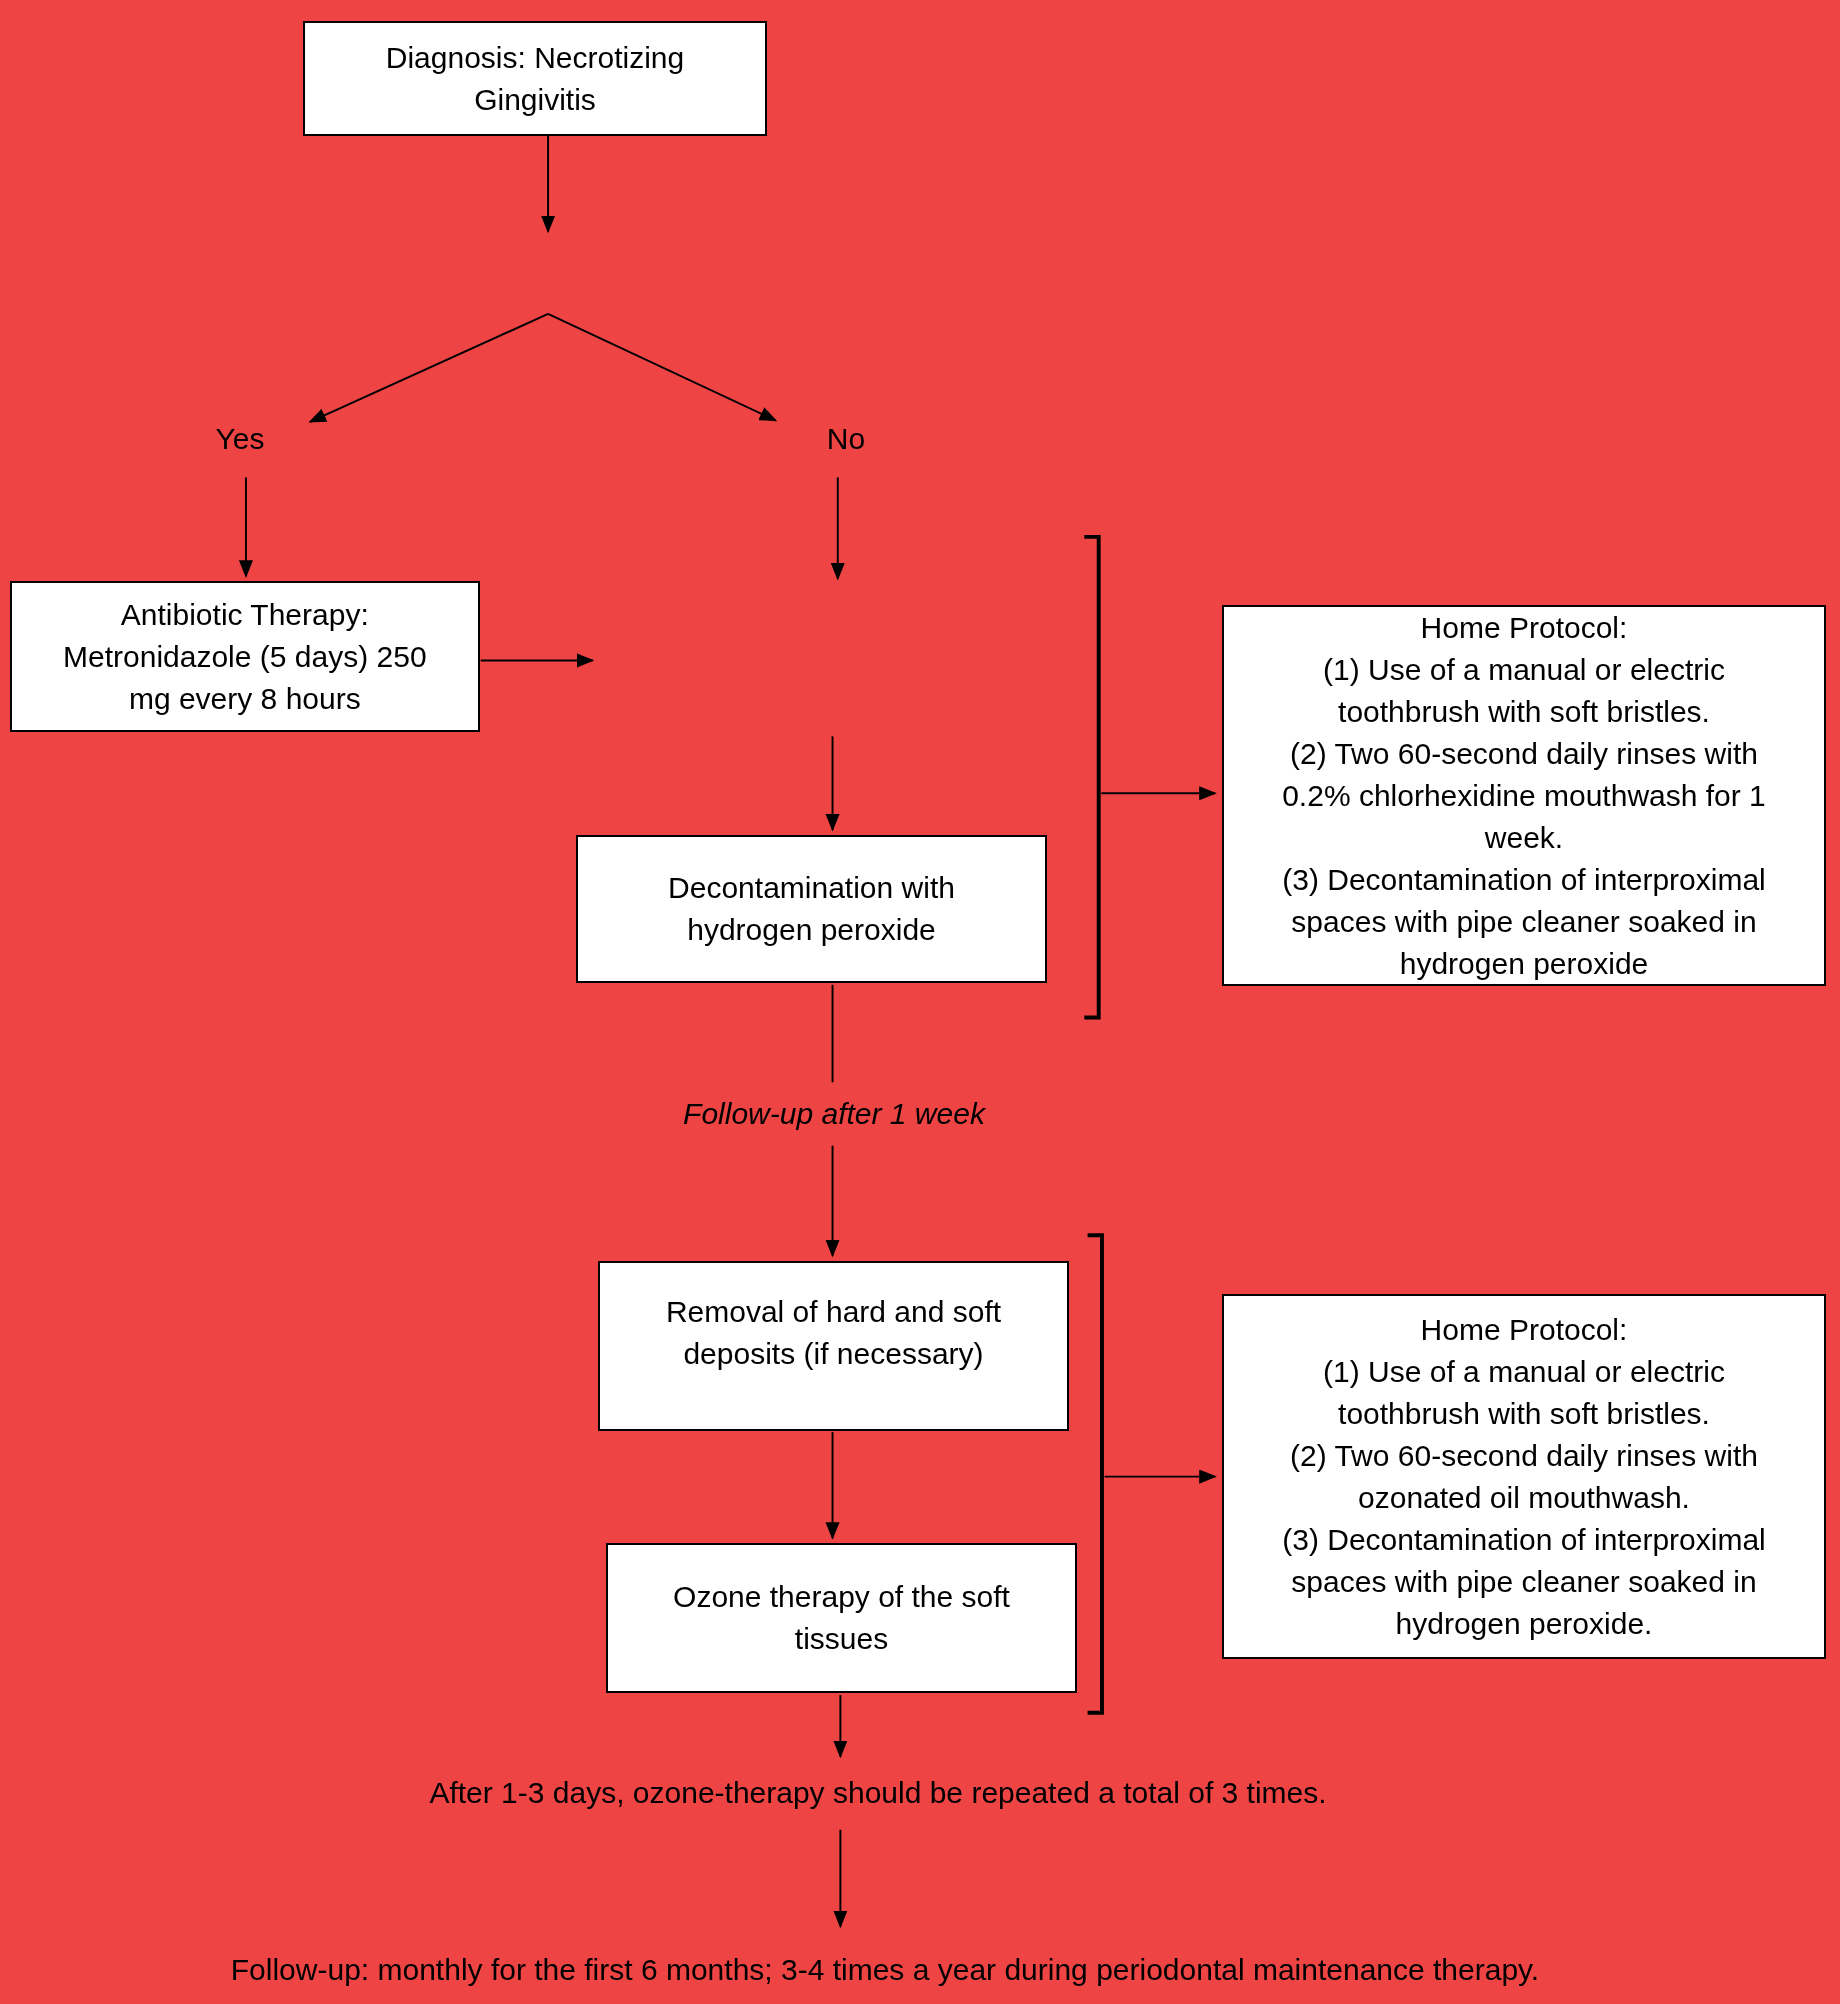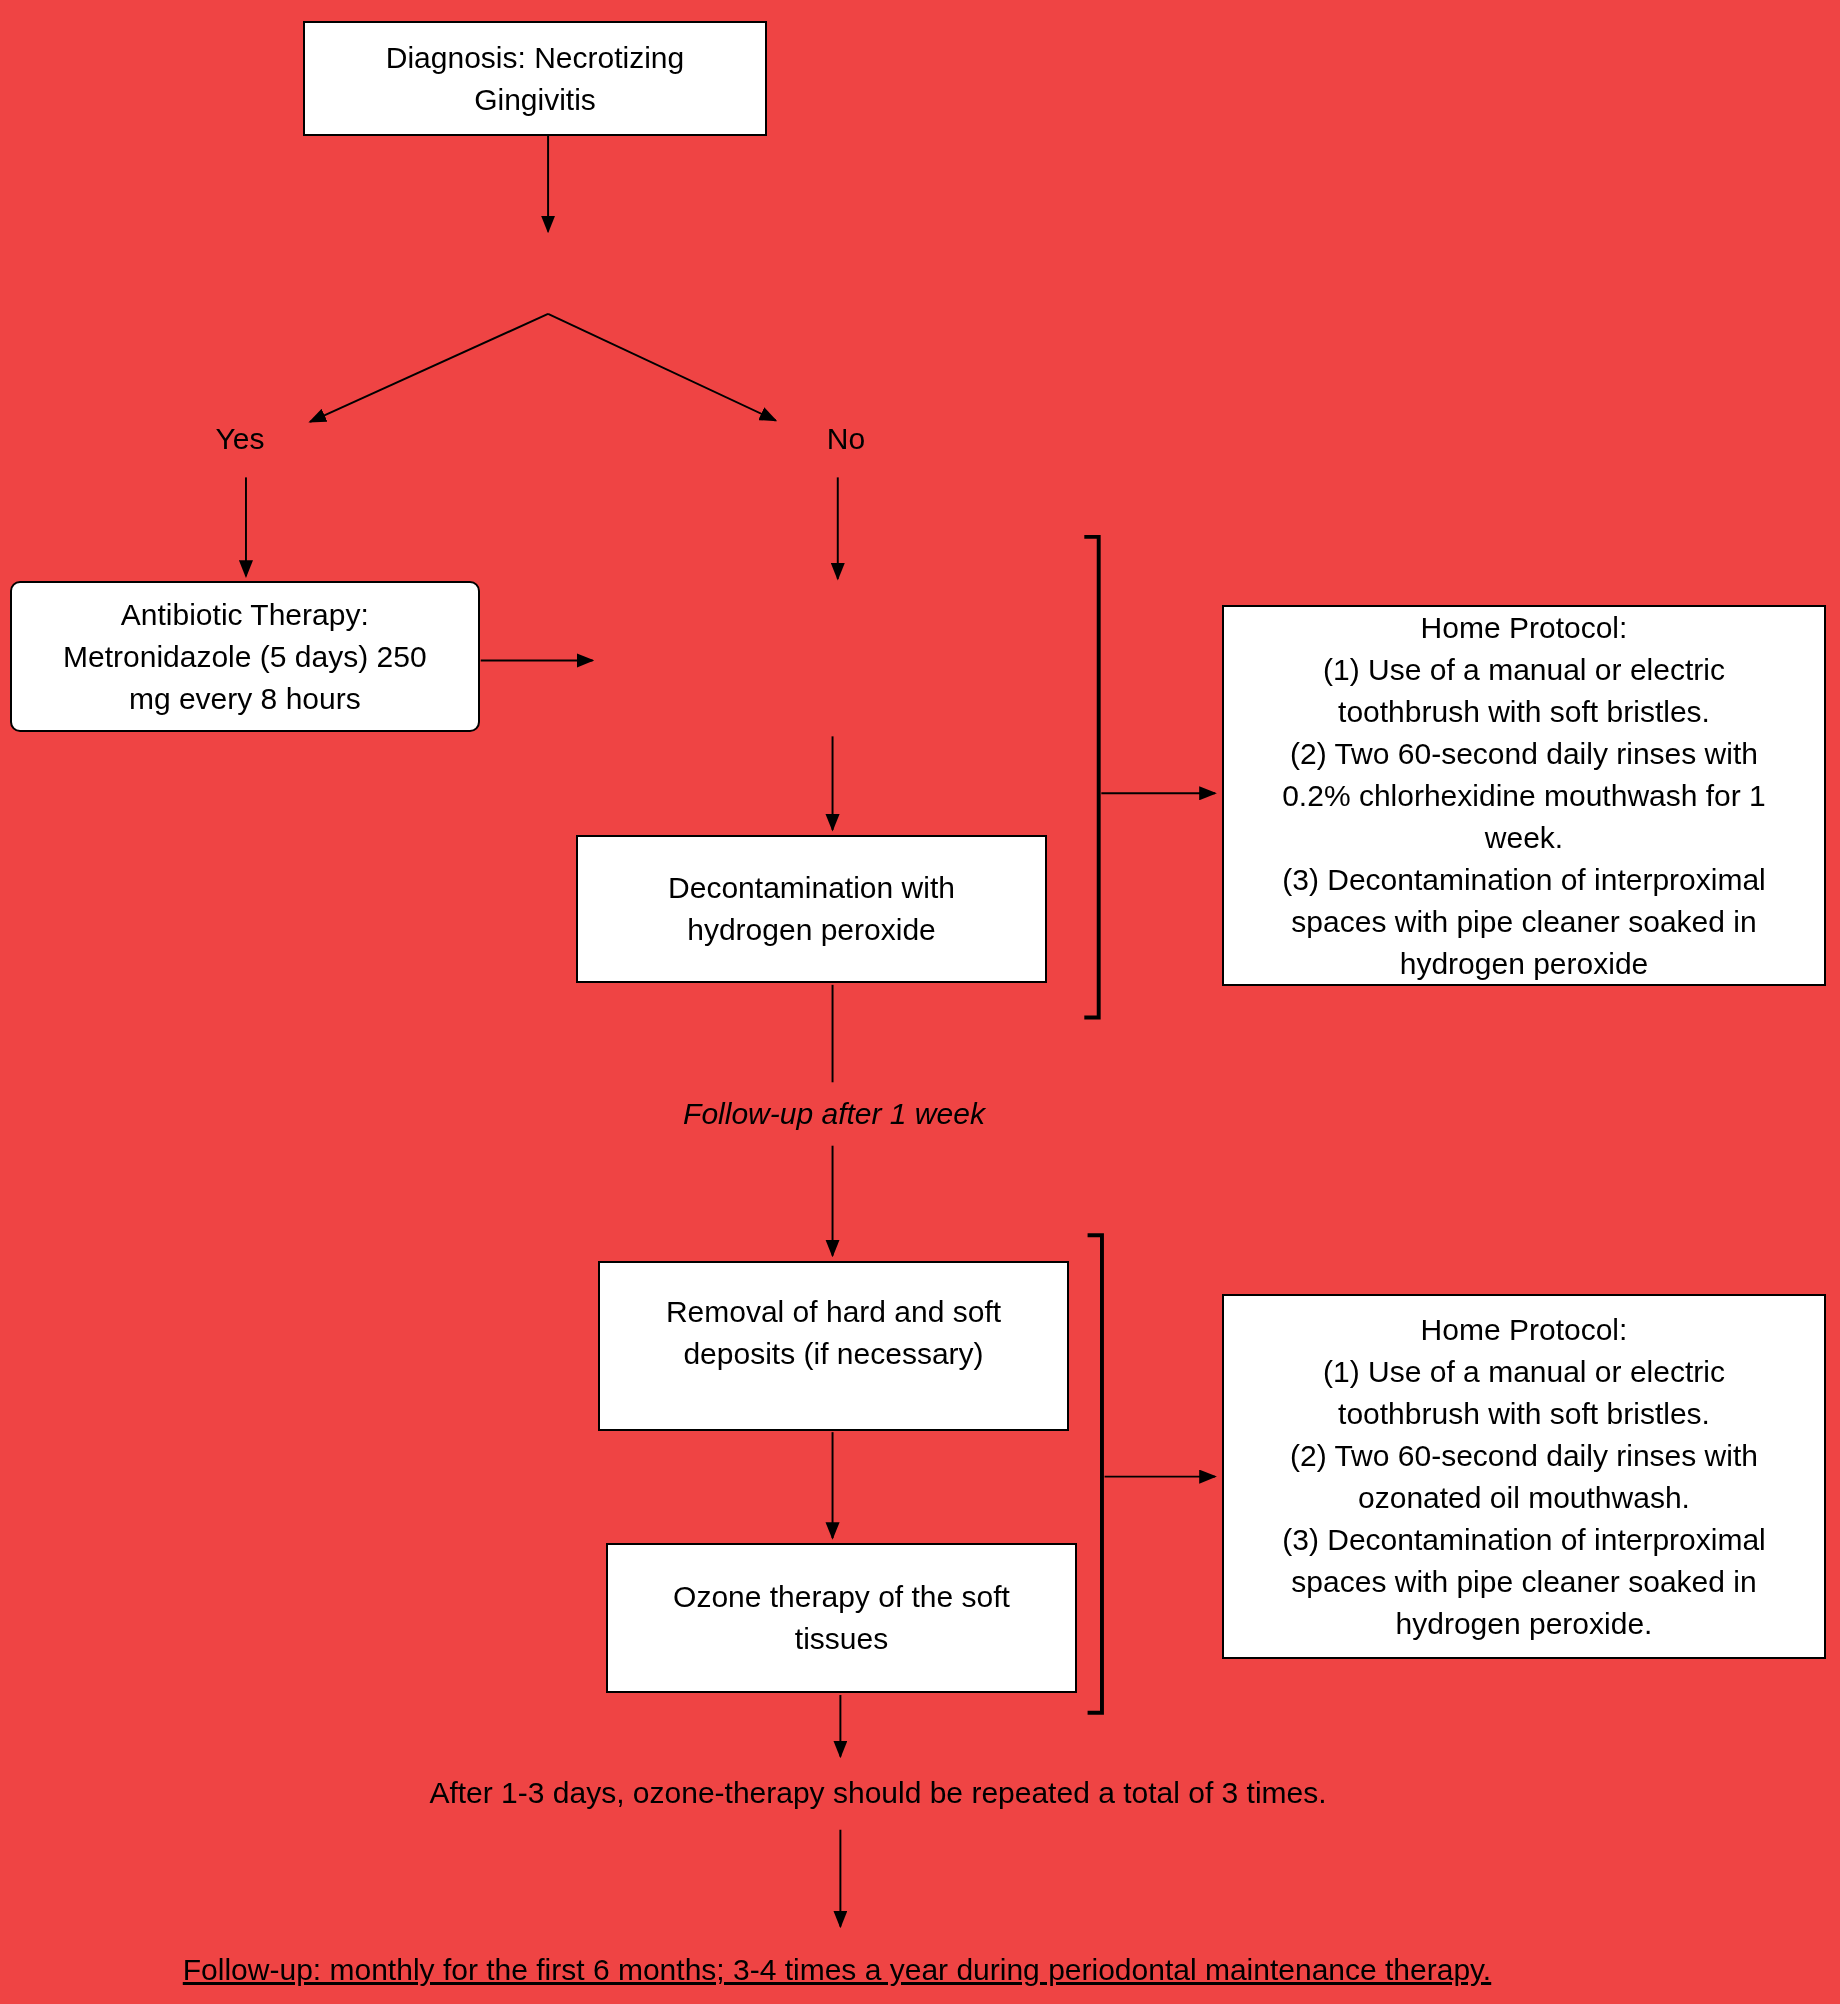--- a/index.html
+++ b/index.html
@@ -90,21 +90,21 @@
 
   <div class="box" style="left:303px; top:21px; width:464px; height:115px;">
     <span>Diagnosis: Necrotizing
 Gingivitis</span>
   </div>
 
 
   <div class="lbl" style="left:240px; top:439px;">Yes</div>
   <div class="lbl" style="left:846px; top:439px;">No</div>
 
-  <div class="box" style="left:9.8px; top:581px; width:470px; height:151px;border-radius:10px;">
+  <div class="box" style="left:9.8px; top:581px; width:470px; height:151px;">
     <span>Antibiotic Therapy:
 Metronidazole (5 days) 250
 mg every 8 hours</span>
   </div>
 
 
   <div class="box" style="left:576px; top:835px; width:471px; height:148px;">
     <span>Decontamination with
 hydrogen peroxide</span>
   </div>
@@ -139,16 +139,16 @@
 toothbrush with soft bristles.
 (2) Two 60-second daily rinses with
 ozonated oil mouthwash.
 (3) Decontamination of interproximal
 spaces with pipe cleaner soaked in
 hydrogen peroxide.</span>
   </div>
 
   <div class="lbl" style="left:834px; top:1793px;margin-left:44px;">After 1-3 days, ozone-therapy should be repeated a total of 3 times.</div>
 
-  <div class="lbl" style="left:837px; top:1970px;text-decoration:underline;">Follow-up: monthly for the first 6 months; 3-4 times a year during periodontal maintenance therapy.</div>
+  <div class="lbl" style="left:885px; top:1970px;">Follow-up: monthly for the first 6 months; 3-4 times a year during periodontal maintenance therapy.</div>
 
 </div>
 
 
 </body></html>

